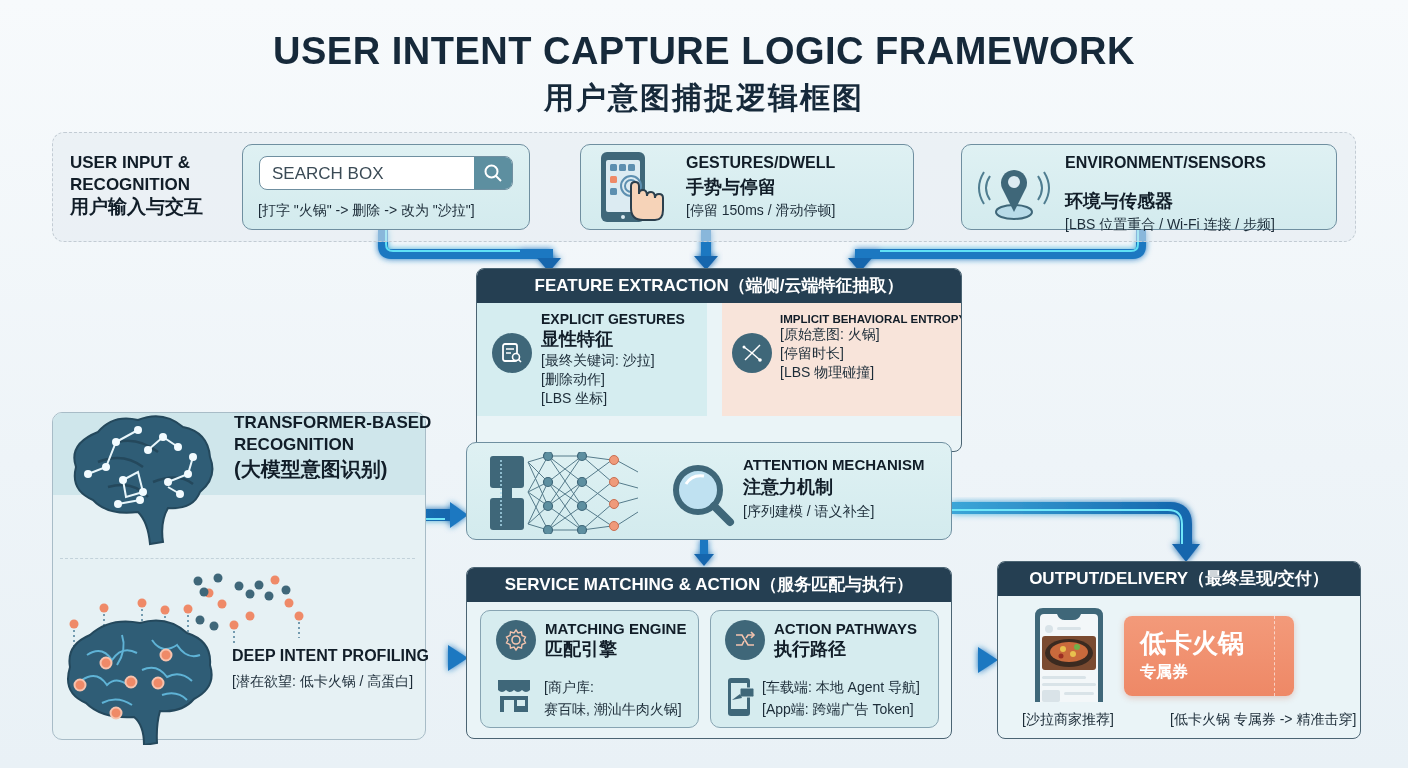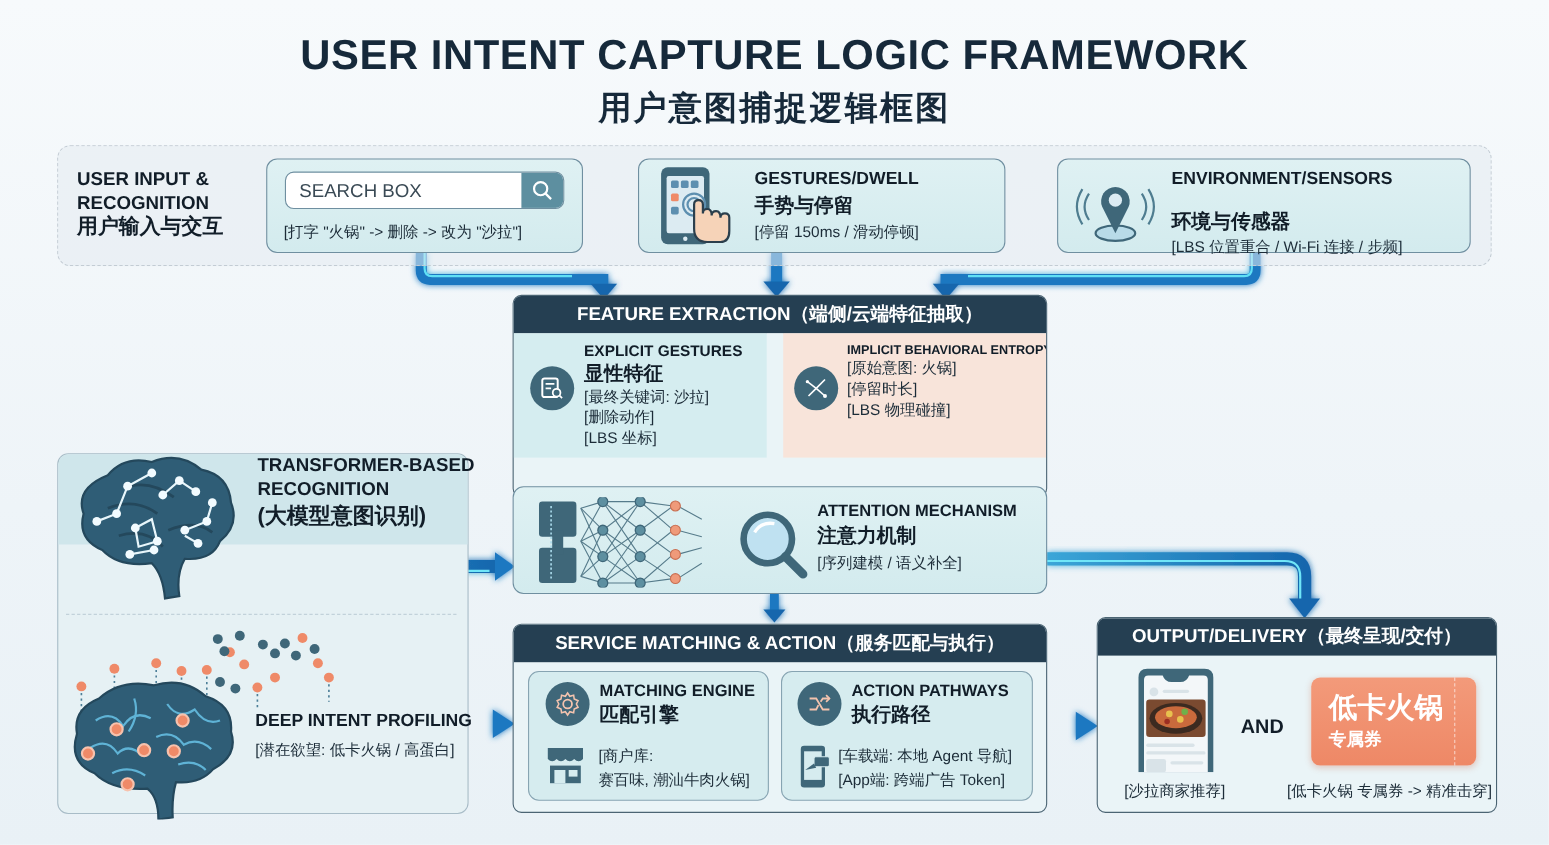--- a/index.html
+++ b/index.html
@@ -45,21 +45,21 @@
   .card-h { font-size: 16px; font-weight: 700; color: #111d28; white-space: nowrap; }
   .card-zh { font-size: 18px; font-weight: 700; color: #111d28; white-space: nowrap; }
   .gesture-card { left: 580px; top: 144px; width: 334px; height: 86px; }
   .env-card { left: 961px; top: 144px; width: 376px; height: 86px; }
 
   .panel { border: 1.5px solid #4b6473; border-radius: 8px; background: #eaf4f7; overflow: hidden; }
   .panel-head {
     background: #253f52; color: #fff; font-size: 17px; font-weight: 700;
     text-align: center; height: 34px; line-height: 34px; white-space: nowrap;
   }
-  .fe-panel { left: 466px; top: 268px; width: 486px; height: 184px; }
+  .fe-panel { left: 476px; top: 268px; width: 486px; height: 184px; }
   .sm-panel { left: 466px; top: 567px; width: 486px; height: 172px; }
   .out-panel { left: 997px; top: 561px; width: 364px; height: 178px; }
   .att-card { left: 466px; top: 442px; width: 486px; height: 98px; }
 
   .sub-blue { background: #d5edf0; }
   .sub-peach { background: #f8e4da; }
   .ic-circle {
     width: 40px; height: 40px; border-radius: 50%; background: #3f6779;
     display: flex; align-items: center; justify-content: center;
   }
@@ -69,21 +69,21 @@
     left: 52px; top: 412px; width: 374px; height: 328px;
     border: 1.5px solid #a8bcc7; border-radius: 10px; background: #e6f1f4;
   }
   .left-head-bg { left: 53px; top: 413px; width: 372px; height: 82px; background: #cfe6eb; border-radius: 9px 9px 0 0; }
   .lp-h { font-size: 17px; font-weight: 700; color: #111d28; line-height: 22px; white-space: nowrap; }
 
   .sub-card { border: 1.5px solid #87a4b2; border-radius: 10px; background: #d6ecef; }
 
   .and-text { font-size: 18px; font-weight: 700; color: #111d28; }
   .coupon {
-    left: 1192px; top: 616px; width: 150px; height: 80px; border-radius: 8px;
+    left: 1124px; top: 616px; width: 170px; height: 80px; border-radius: 8px;
     background: linear-gradient(180deg, #f39a7a 0%, #ee8866 100%);
     box-shadow: 0 2px 6px rgba(200,100,70,0.3);
   }
   .coupon-big { position: absolute; left: 16px; top: 10px; font-size: 26px; font-weight: 700; color: #fff; white-space: nowrap; }
   .coupon-small { position: absolute; left: 16px; top: 46px; font-size: 16px; font-weight: 700; color: #fff; white-space: nowrap; }
   .coupon-stub { position: absolute; right: 0; top: 0; width: 20px; height: 100%; border-left: 1.5px dashed rgba(255,255,255,0.6); }
   svg.flow { position: absolute; left: 0; top: 0; pointer-events: none; }
 </style>
 </head>
 <body>

